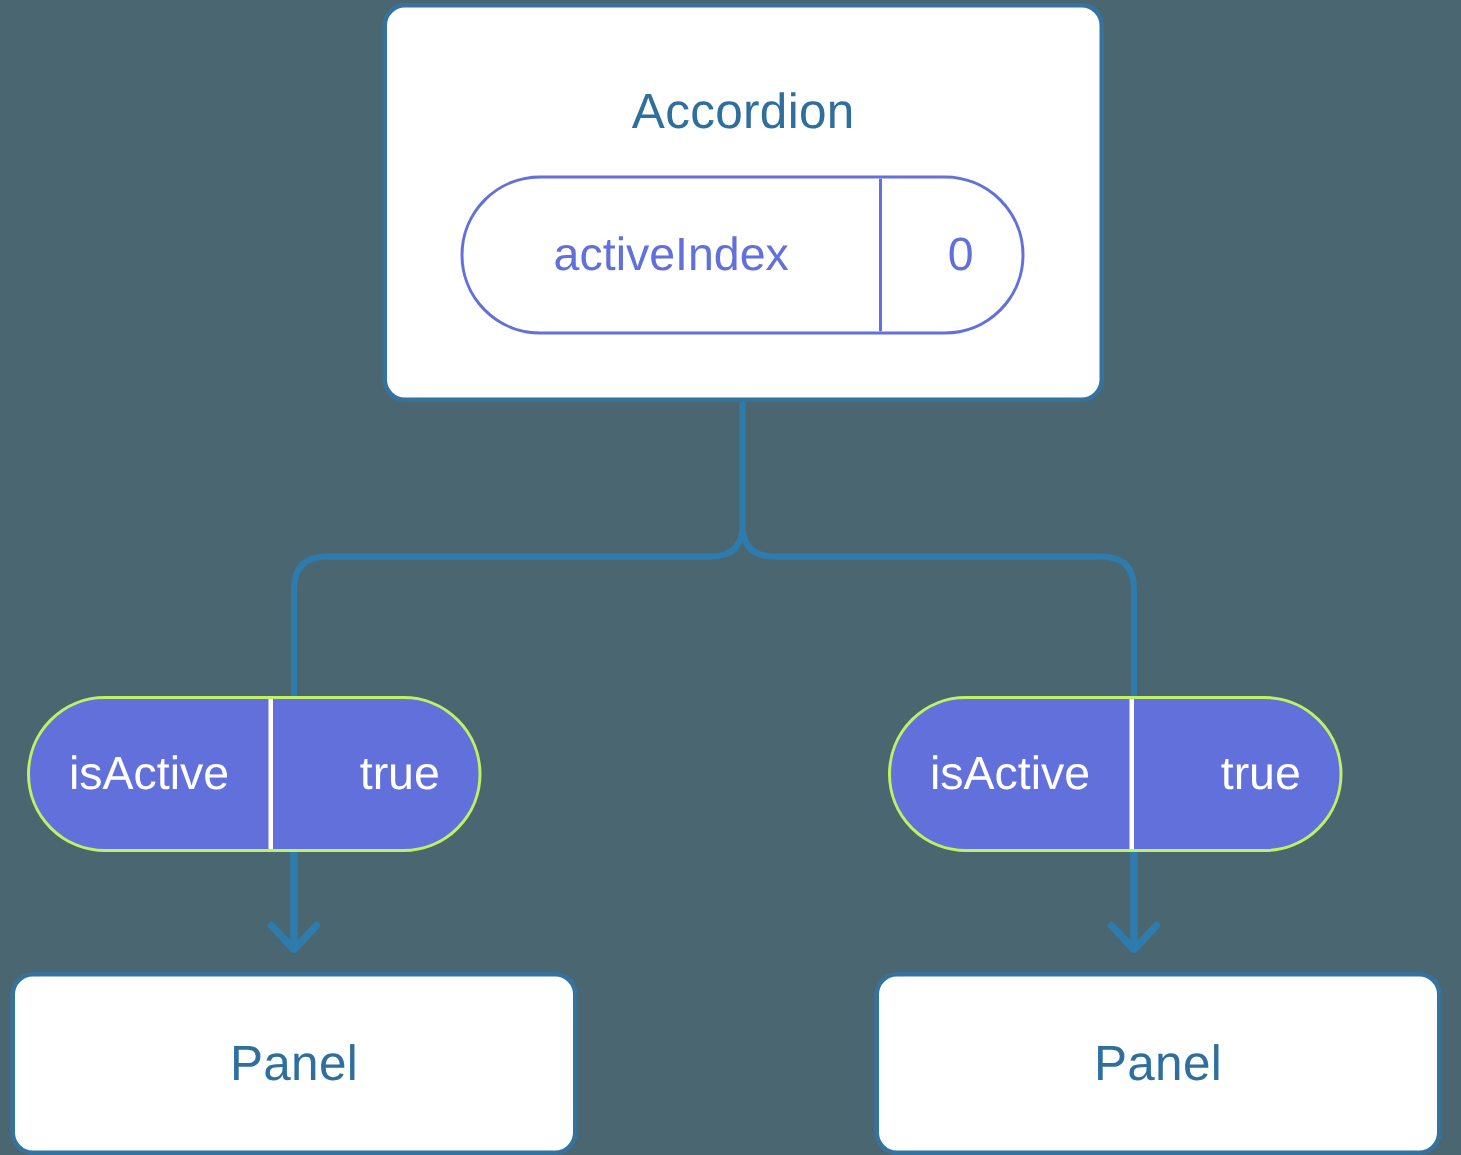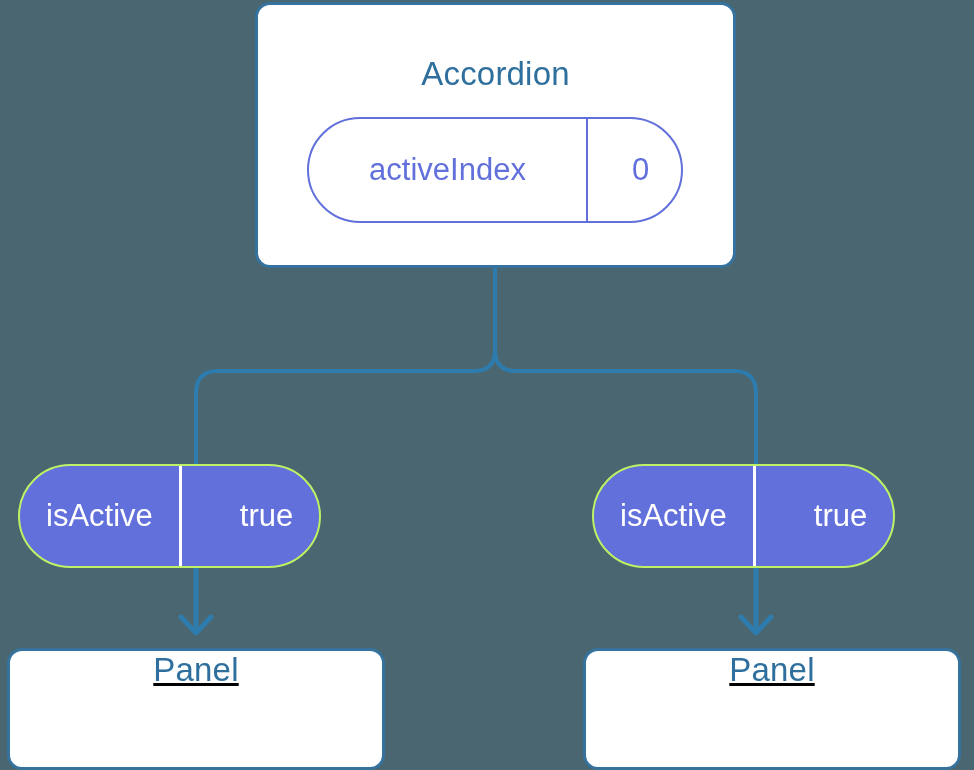--- a/index.html
+++ b/index.html
@@ -59,21 +59,21 @@
     justify-content: flex-start;
   }
   #accordion-card .card-title {
     margin-top: 50px;
   }
 
   
   .panel-card {
     width: 378px;
     height: 122px;
-    text-decoration: underline;
+    justify-content: center;
   }
   #panel-card-left  { left: 7px;   top: 648px; }
   #panel-card-right { left: 583px; top: 648px; }
 
   
   .pill {
     display: flex;
     align-items: stretch;
     box-sizing: border-box;
     border-radius: 999px;

